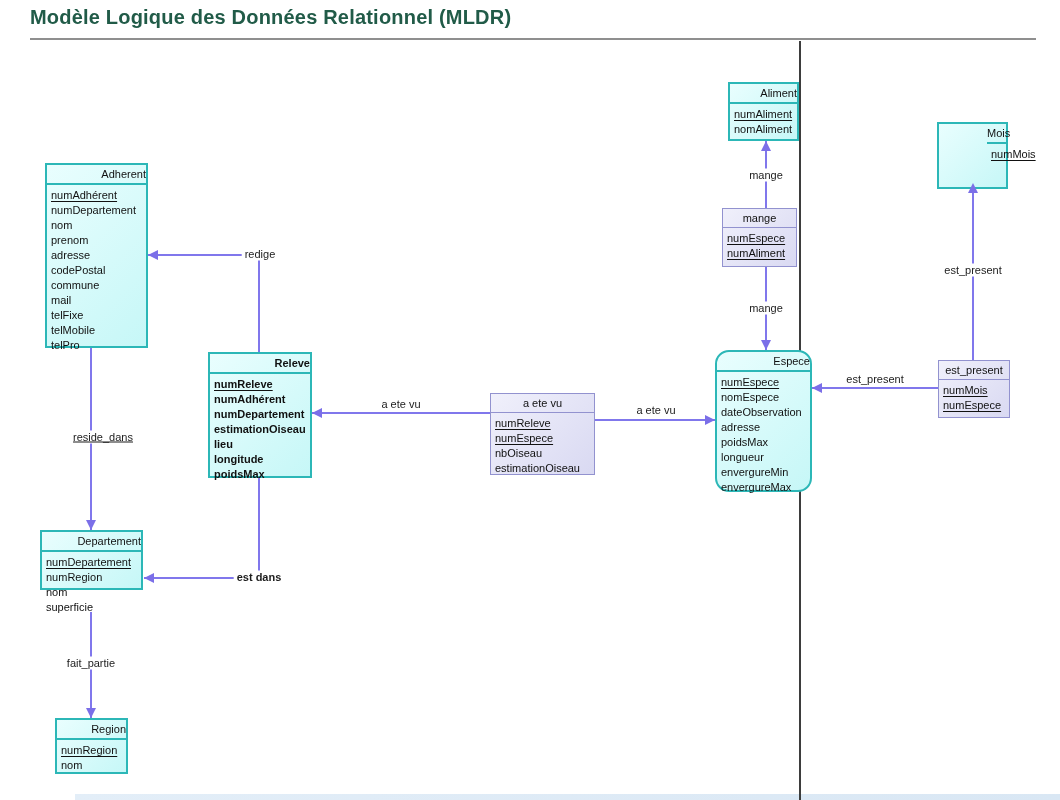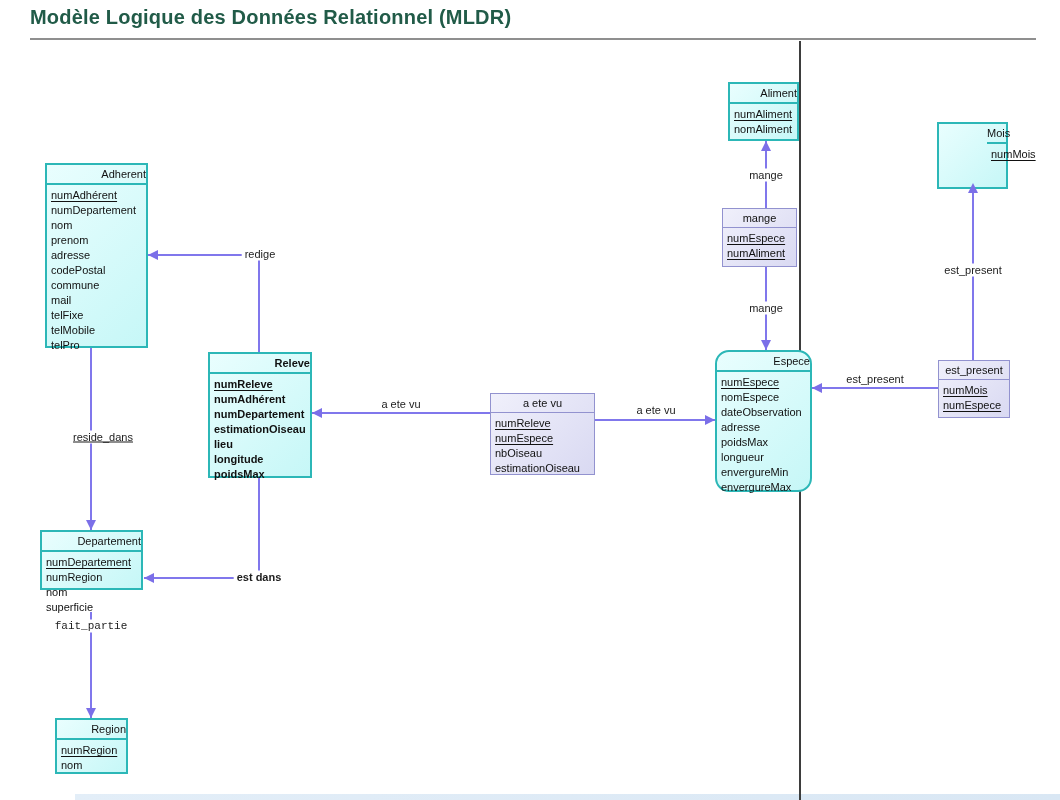--- a/index.html
+++ b/index.html
@@ -54,21 +54,21 @@
       <div class="seg" style="left: 90px; top: 572px; width: 2px; height: 106px;"></div>
       <div class="seg" style="left: 312px; top: 372px; width: 178px; height: 2px;"></div>
       <div class="seg" style="left: 595px; top: 379px; width: 120px; height: 2px;"></div>
       <div class="seg" style="left: 765px; top: 101px; width: 2px; height: 67px;"></div>
       <div class="seg" style="left: 765px; top: 227px; width: 2px; height: 83px;"></div>
       <div class="seg" style="left: 972px; top: 143px; width: 2px; height: 177px;"></div>
       <div class="seg" style="left: 812px; top: 347px; width: 126px; height: 2px;"></div>
       <div class="conn-label" style="left: 260px; top: 214px;">redige</div>
       <div class="conn-label" style="left: 103px; top: 397px; text-decoration: underline;">reside_dans</div>
       <div class="conn-label" style="left: 259px; top: 537px; font-weight: bold;">est dans</div>
-      <div class="conn-label" style="left: 91px; top: 586px; font-family: Liberation Mono, monospace;">fait_partie</div>
+      <div class="conn-label" style="left: 91px; top: 623px;">fait_partie</div>
       <div class="conn-label" style="left: 401px; top: 364px;">a ete vu</div>
       <div class="conn-label" style="left: 656px; top: 370px;">a ete vu</div>
       <div class="conn-label" style="left: 766px; top: 135px;">mange</div>
       <div class="conn-label" style="left: 766px; top: 268px;">mange</div>
       <div class="conn-label" style="left: 973px; top: 230px;">est_present</div>
       <div class="conn-label" style="left: 875px; top: 339px;">est_present</div>
       <div class="node entity" style="left: 45px; top: 123px; width: 103px; height: 185px;">
         <div class="node-title">Adherent</div>
         <div class="node-body">
           <div class="attr key">numAdhérent</div>

